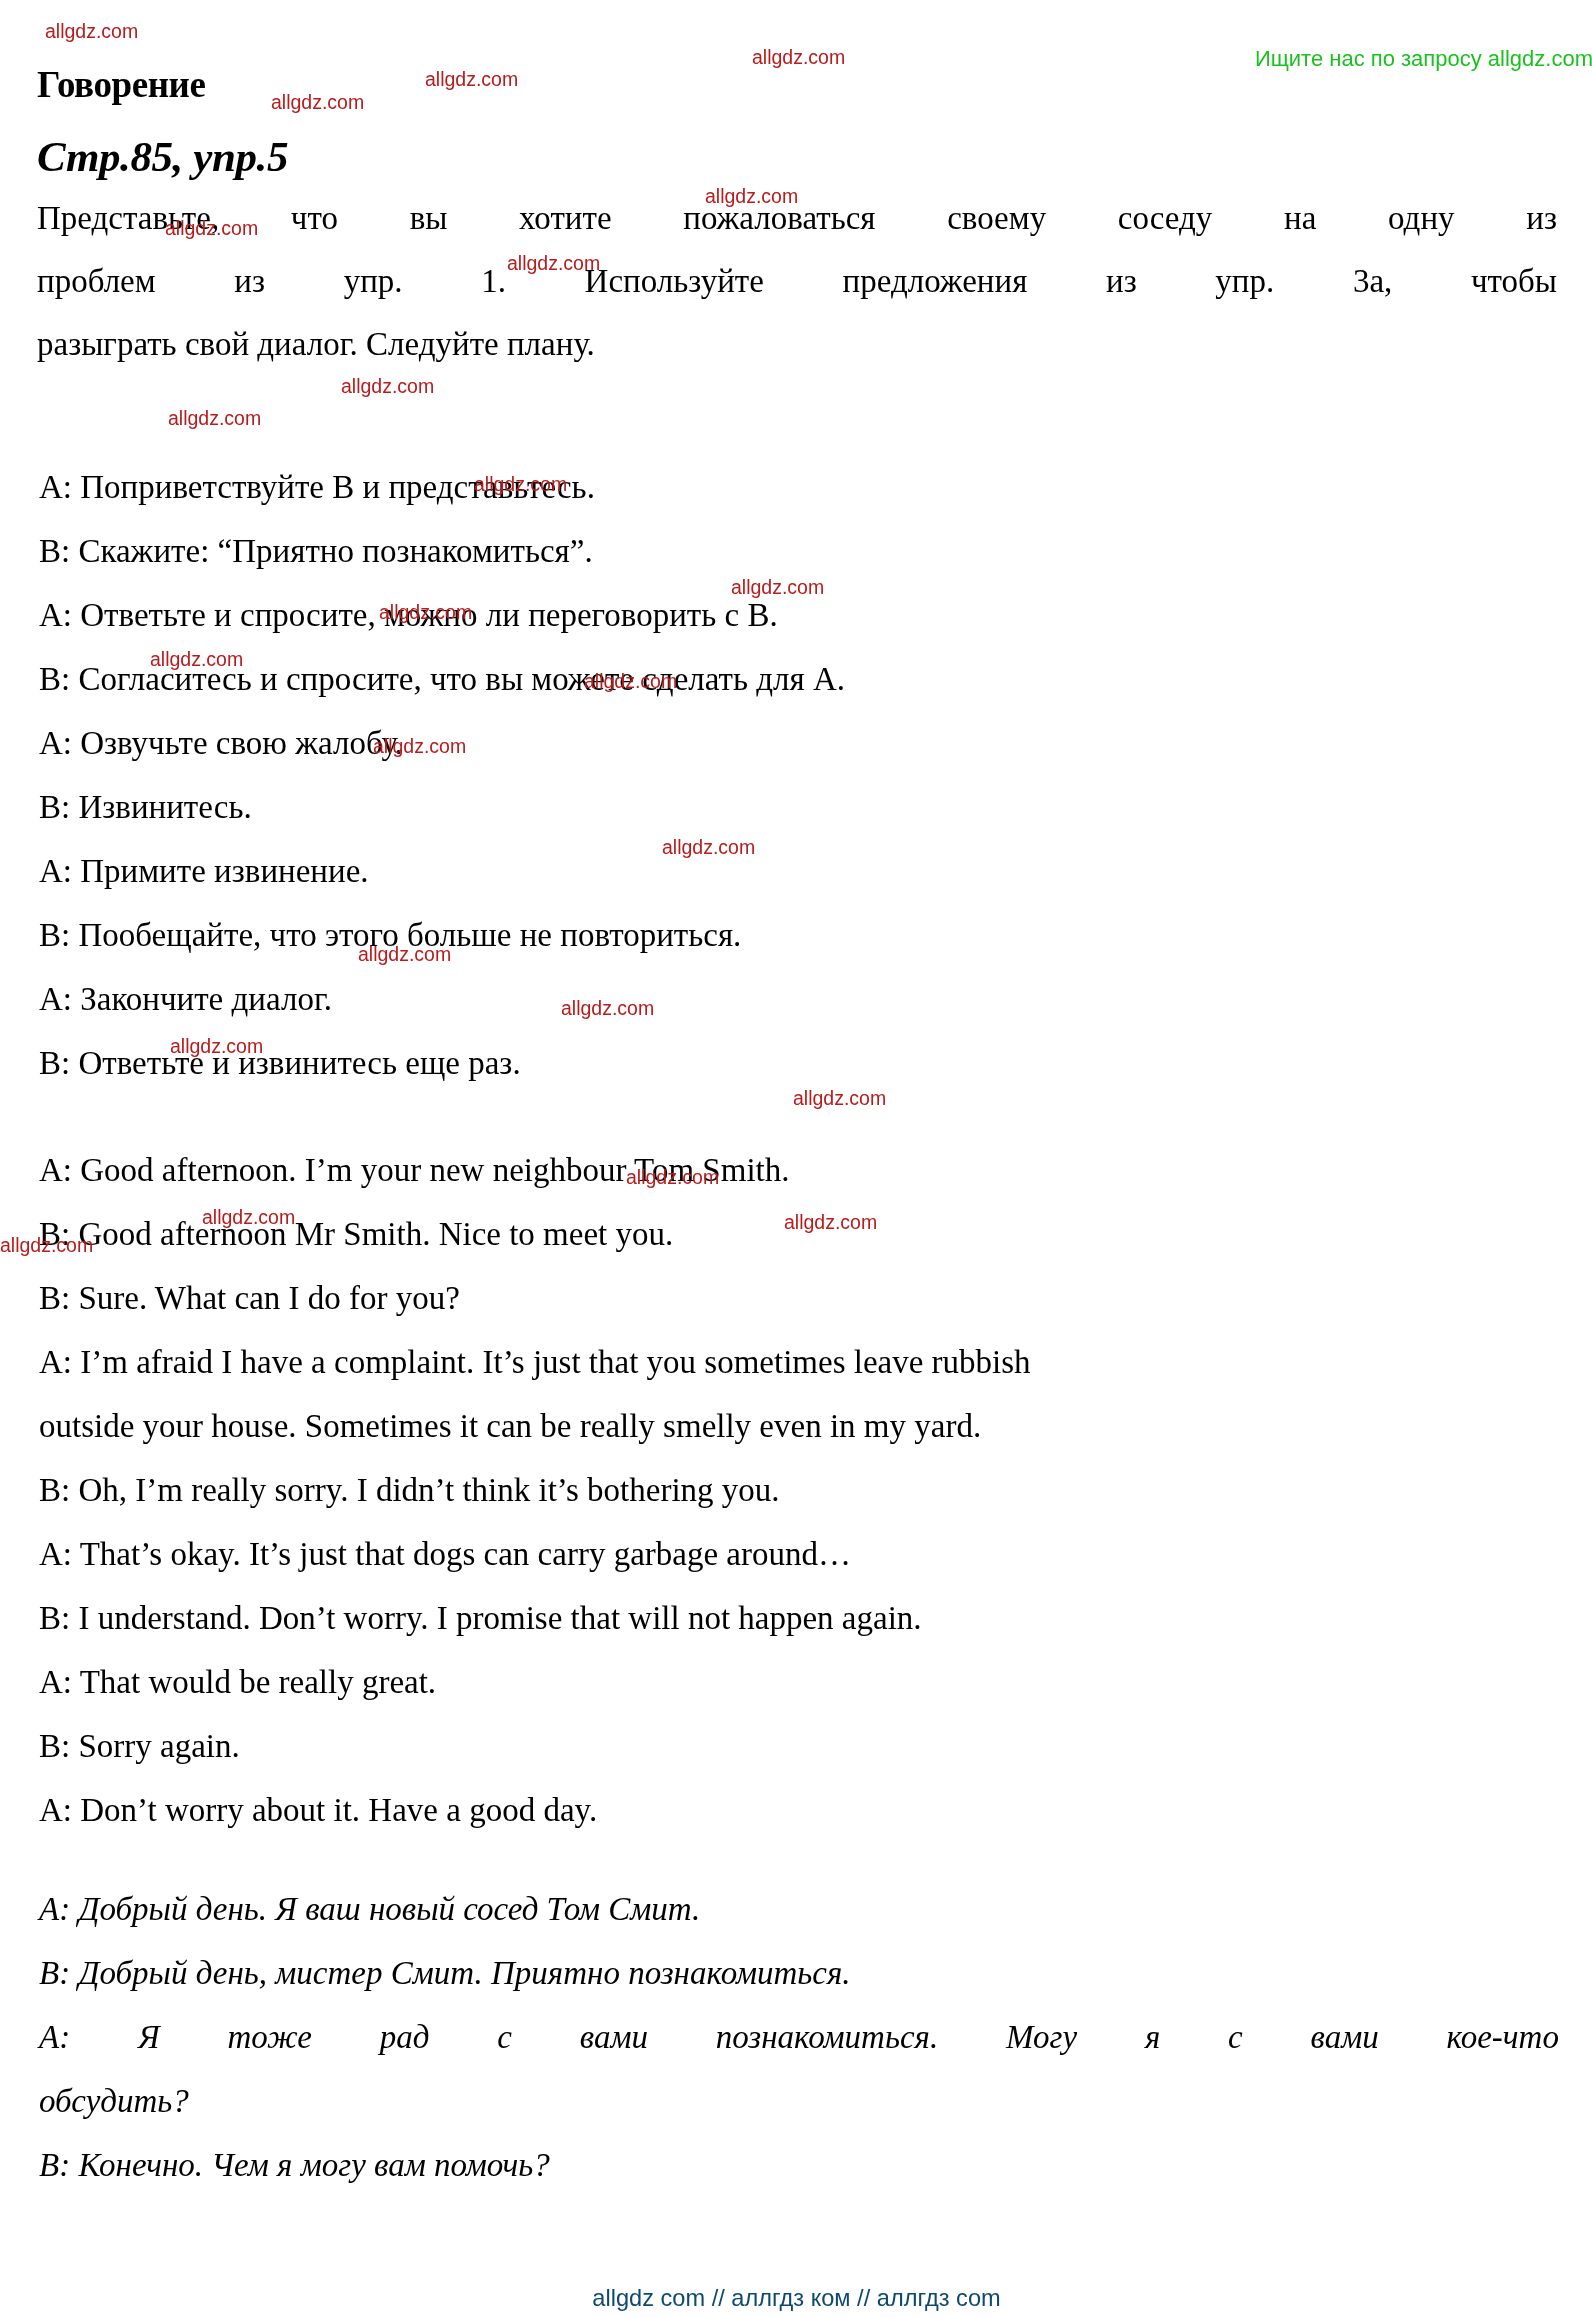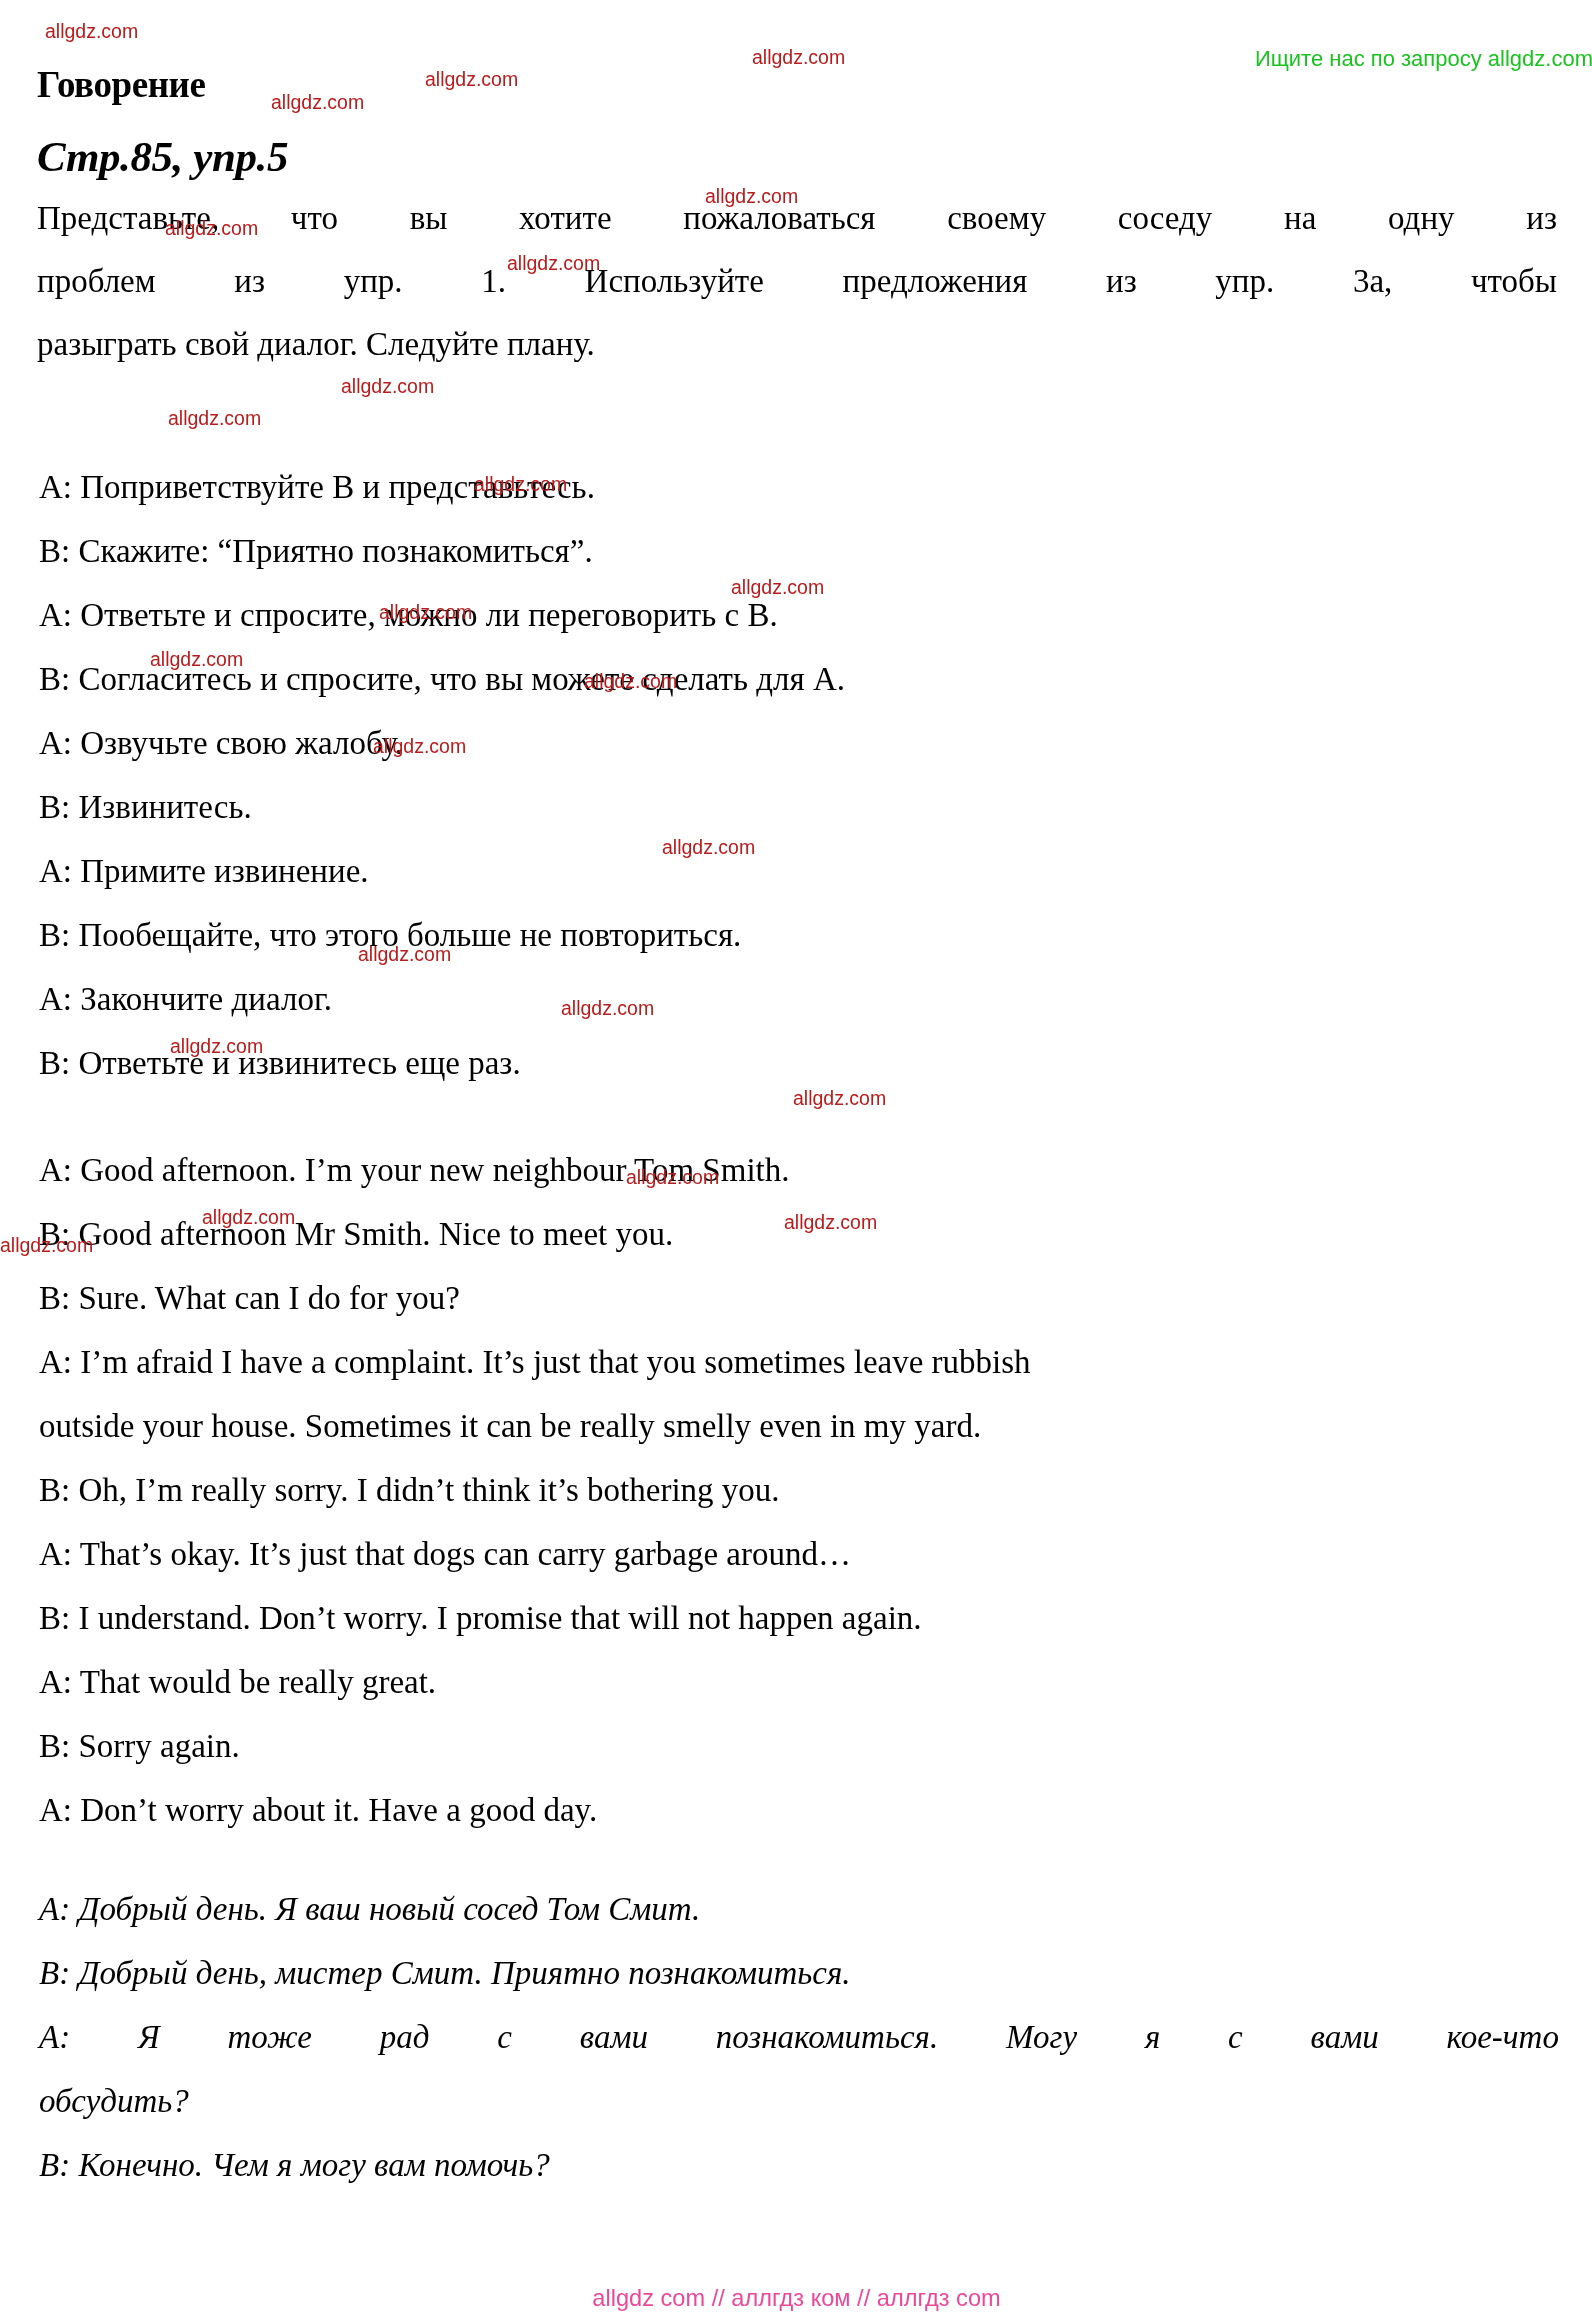--- a/index.html
+++ b/index.html
@@ -141,21 +141,21 @@
 
   
   .footer {
     position: absolute;
     left: 0;
     top: 2285px;
     width: 1593px;
     text-align: center;
     font-family: "Liberation Sans", "DejaVu Sans", sans-serif;
     font-size: 23.6px;
-    color: #ec4899;
+    color: #0c4a6e;
     white-space: nowrap;
   }
 </style>
 </head>
 <body>
 
 <div class="page">
 
   <div class="promo">Ищите нас по запросу allgdz.com</div>
 

